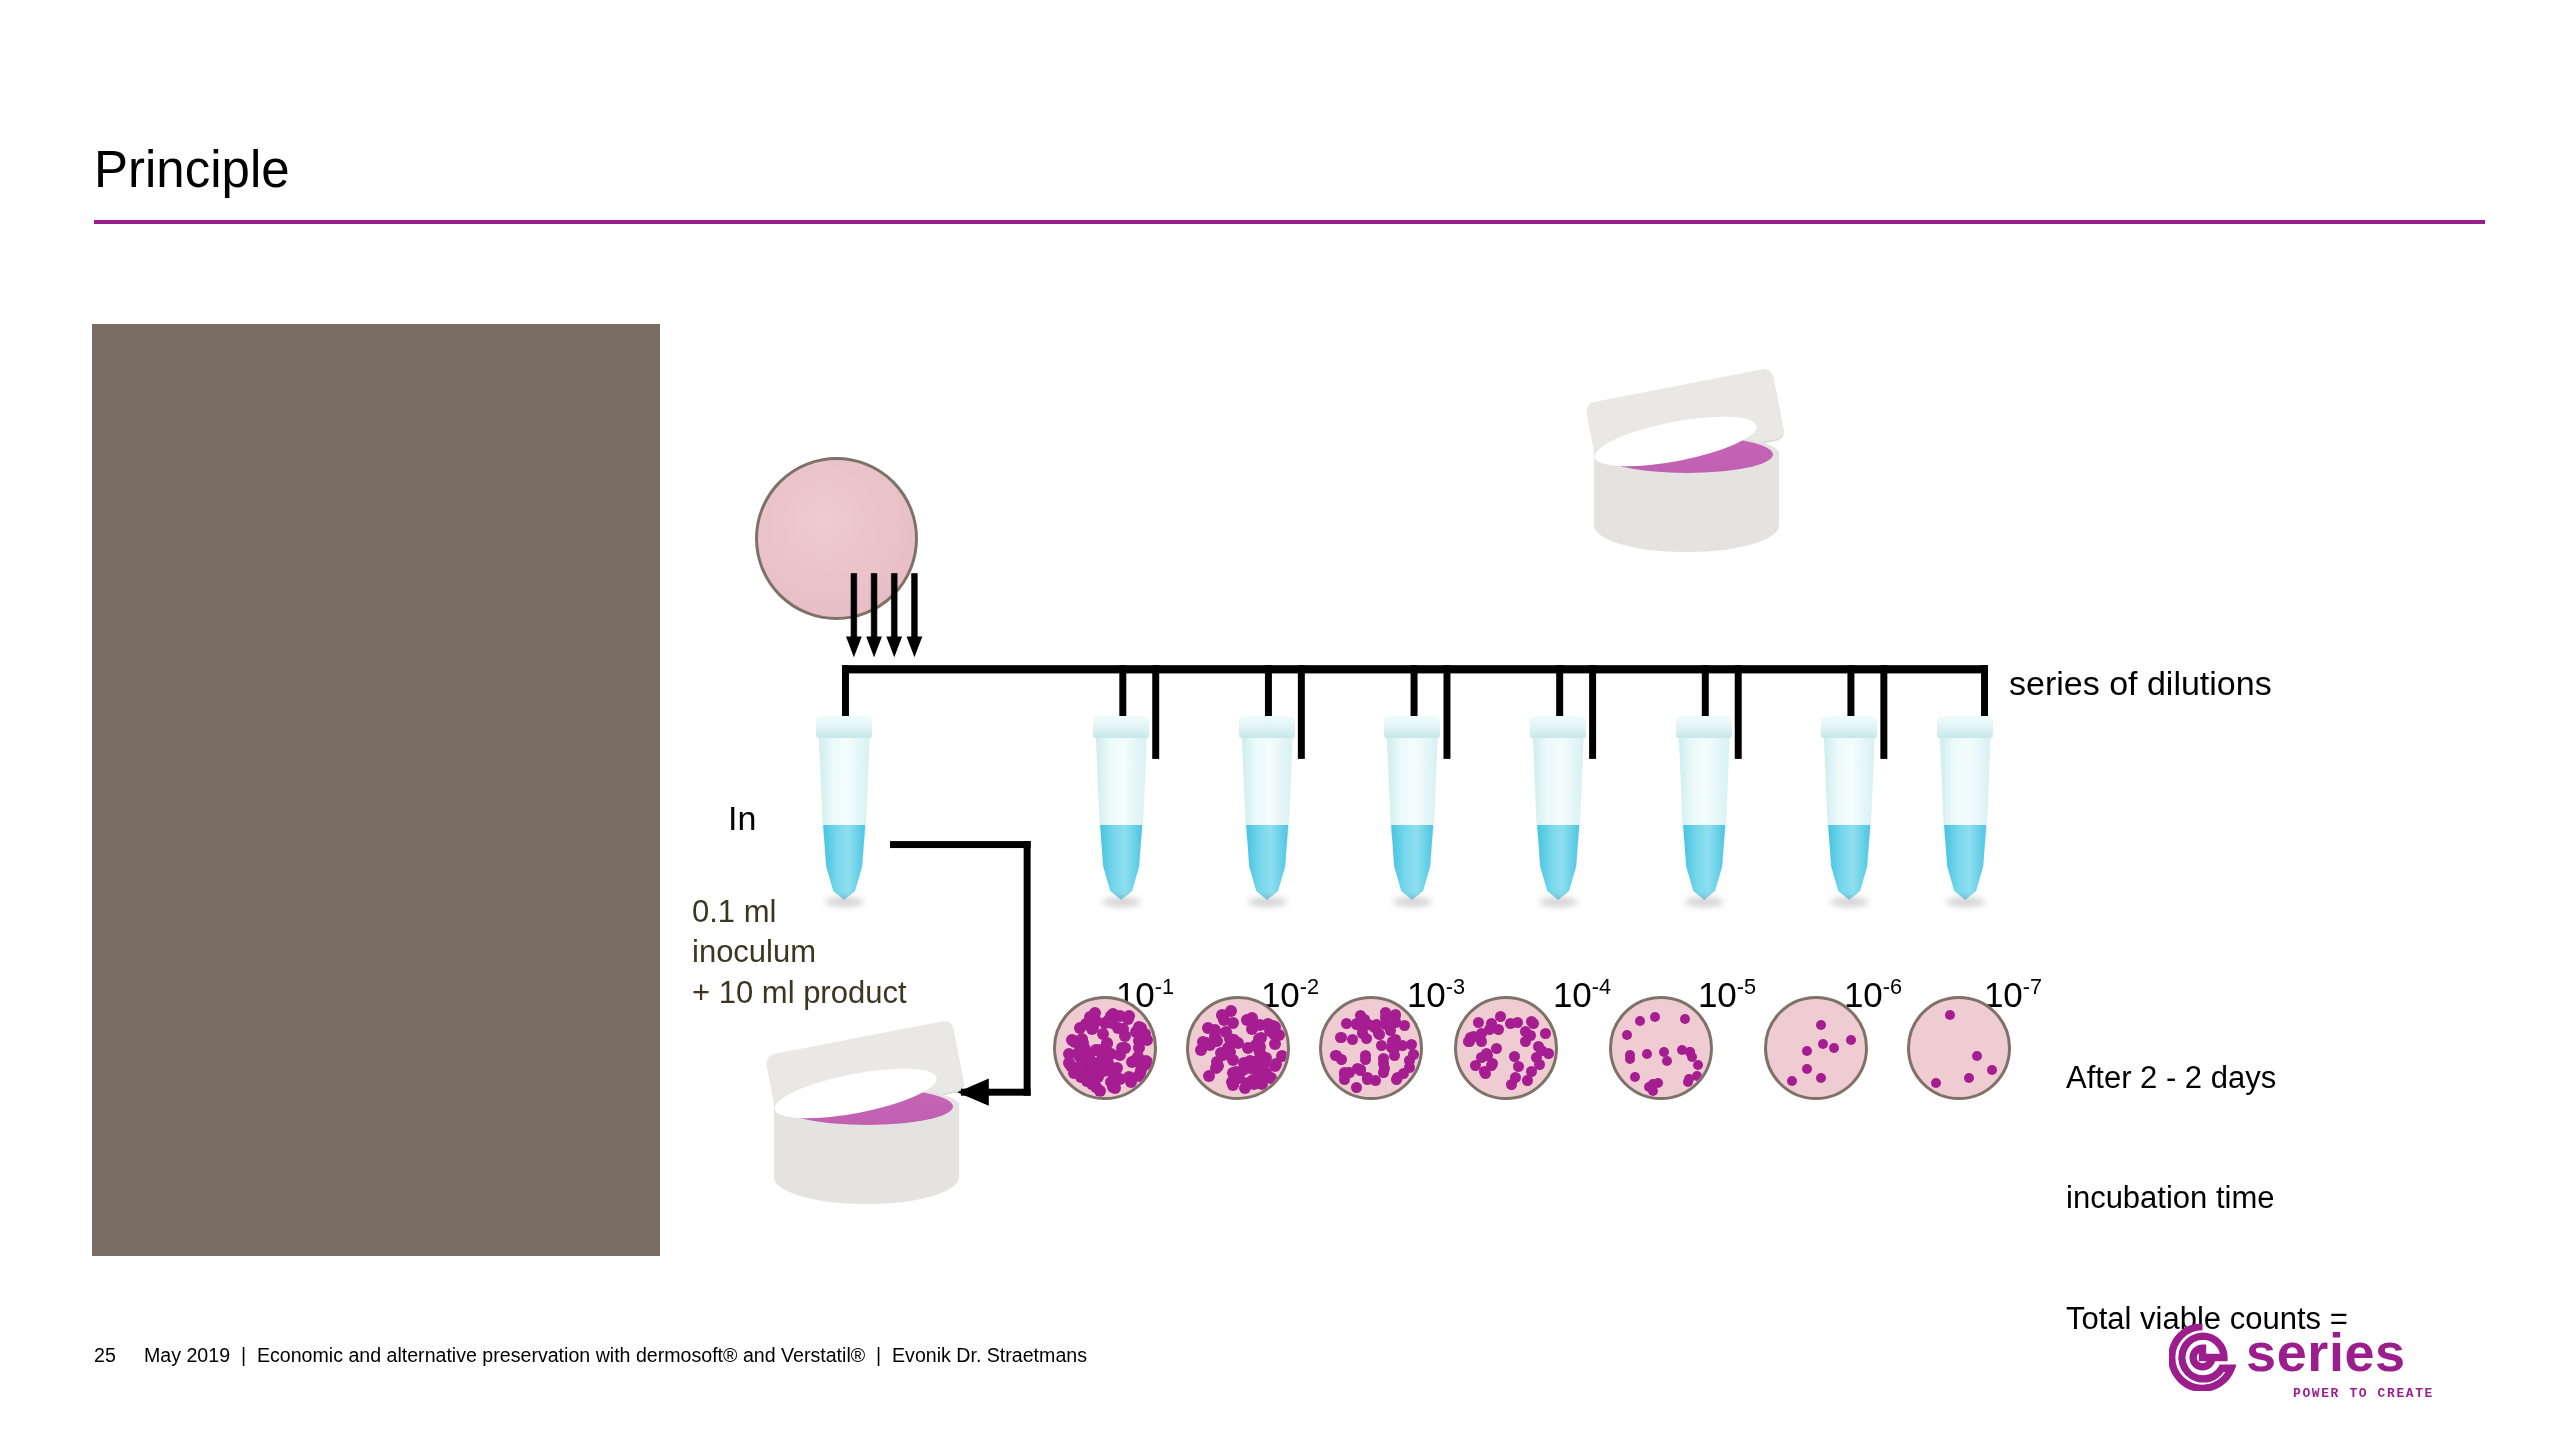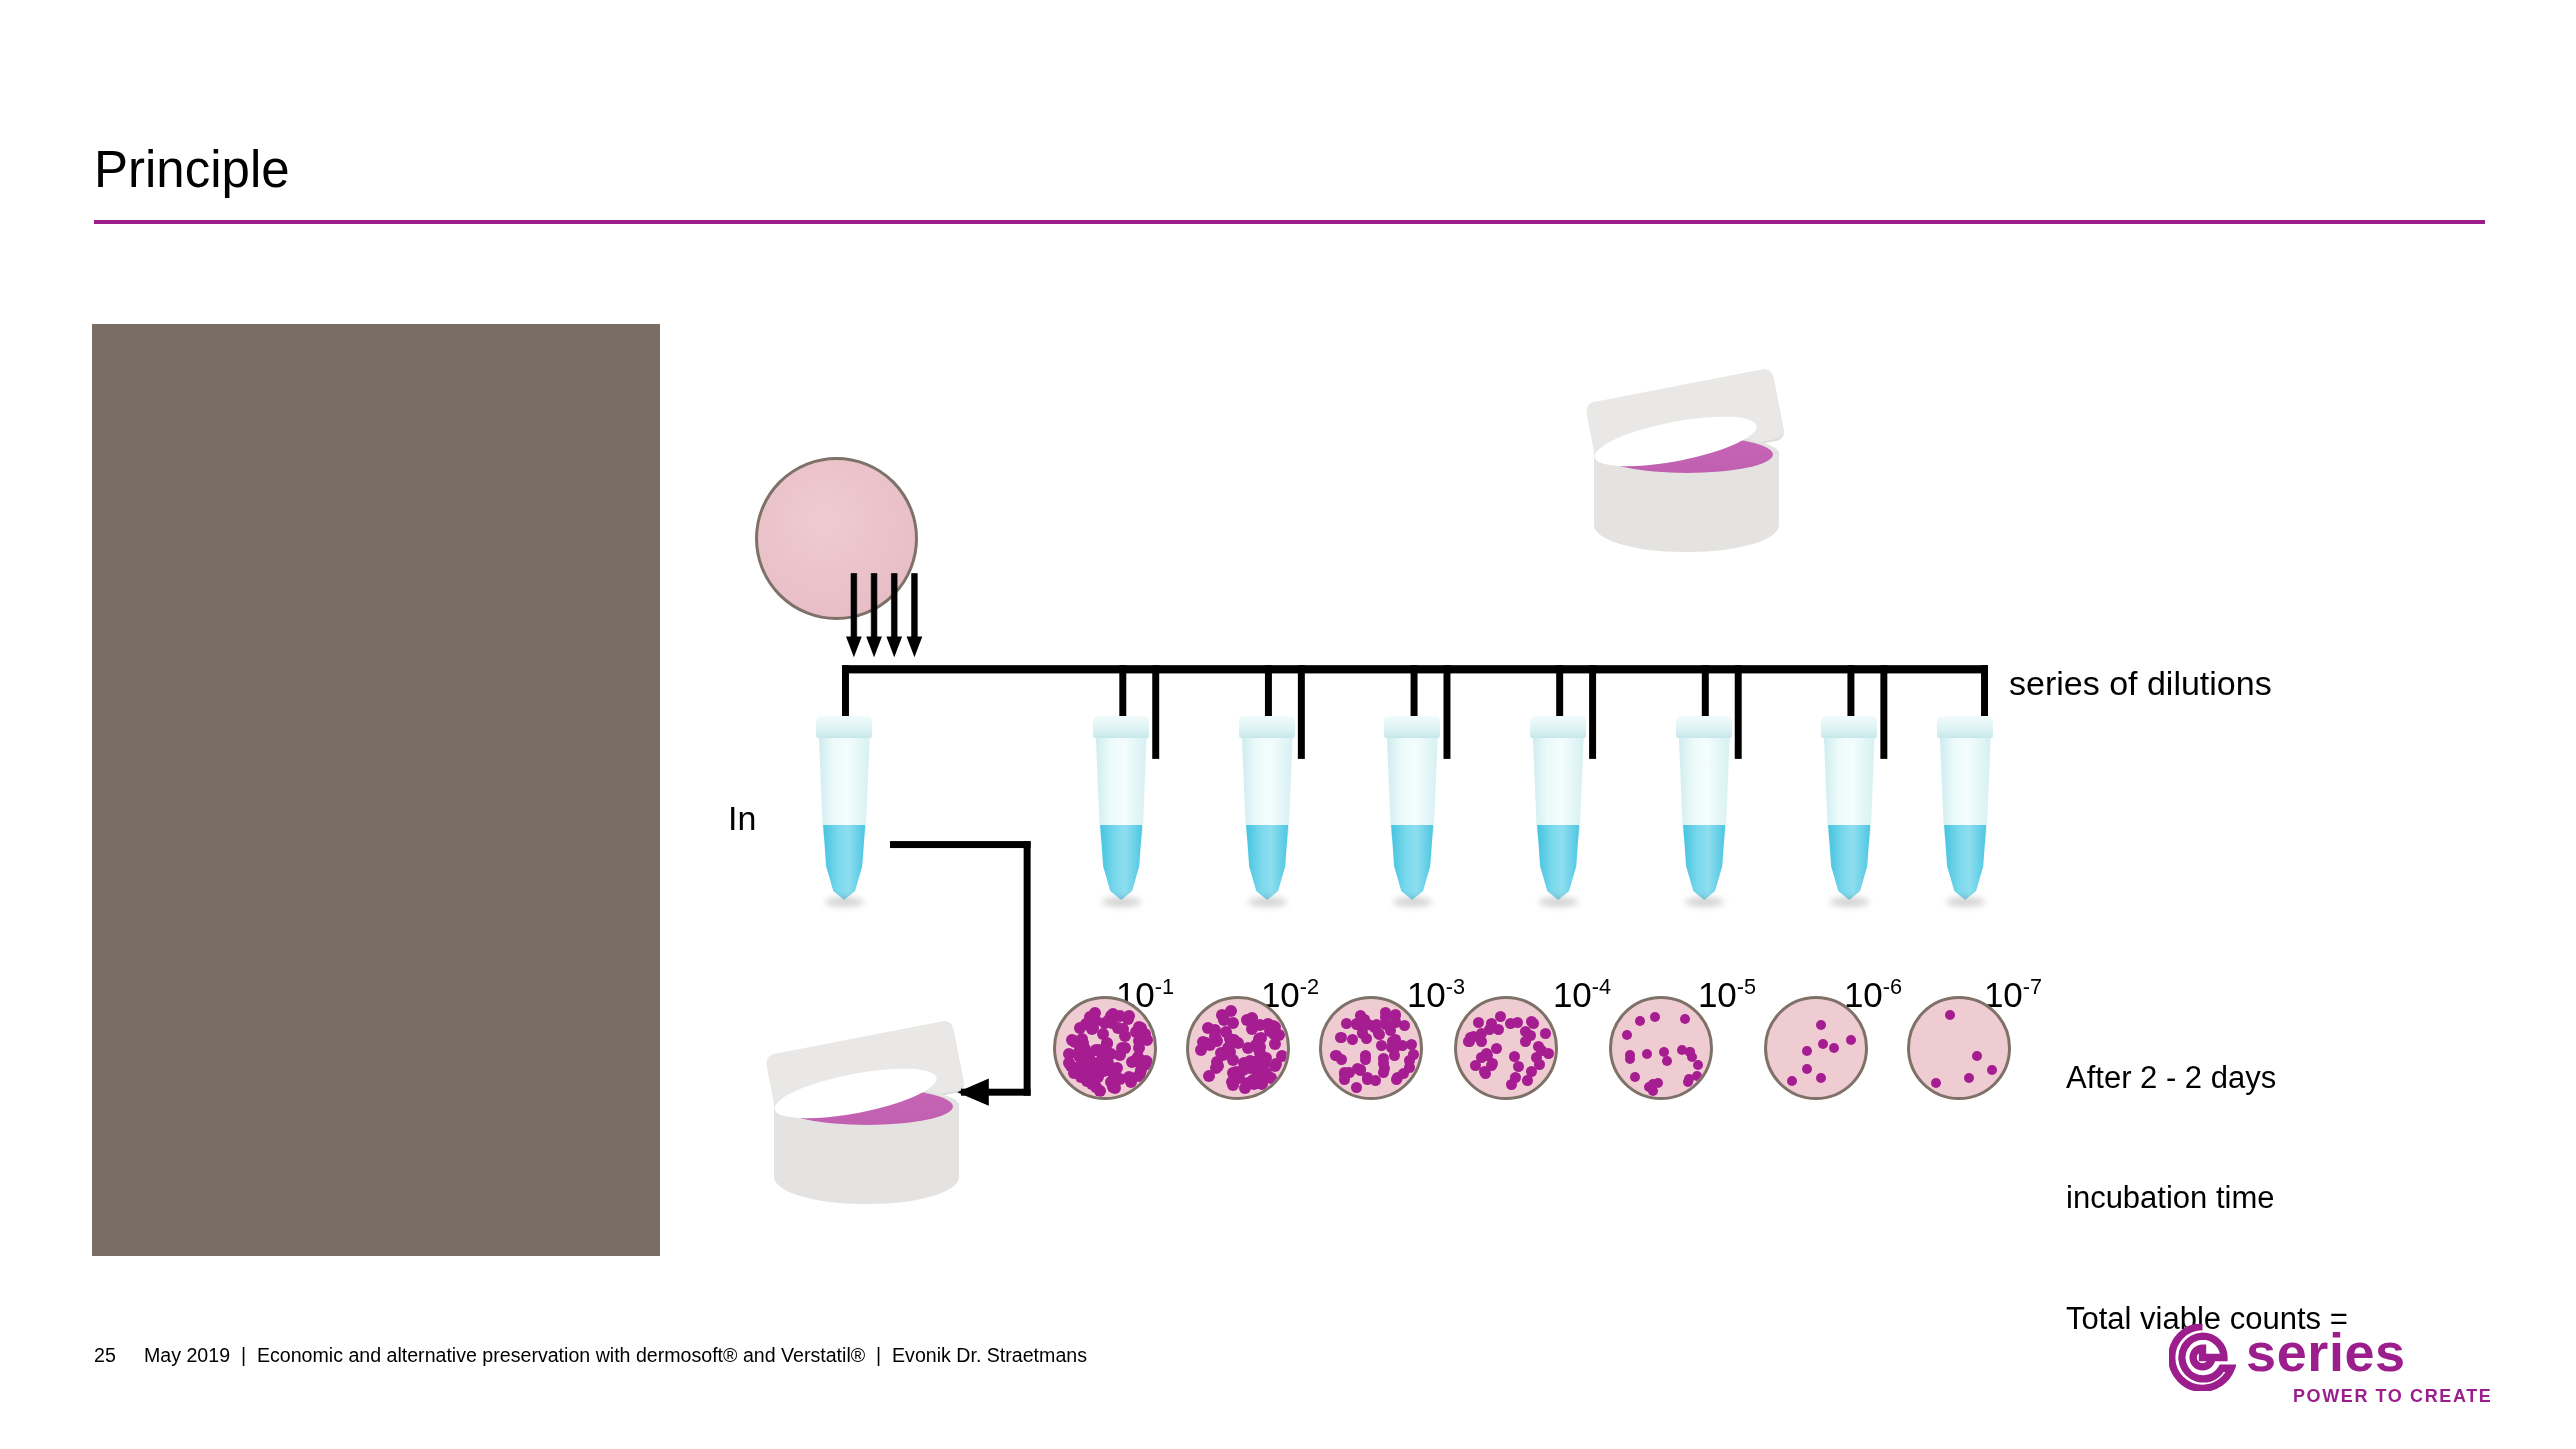--- a/index.html
+++ b/index.html
@@ -64,22 +64,22 @@
   .lbl-olive{color:#3C3522;}
   .exp{font-size:0.62em;vertical-align:super;}
 
   
   #footer{position:absolute;left:94px;top:1344px;font-size:19.6px;color:#000;white-space:pre;}
   #pagenum{position:absolute;left:94px;top:1344px;font-size:19.6px;color:#000;}
   #logo{position:absolute;left:2169px;top:1321px;width:342px;height:92px;}
   #logo .mark{position:absolute;left:0;top:2.5px;width:67px;height:67px;}
   #logo .word{position:absolute;left:77px;top:3.8px;font-size:54px;font-weight:bold;color:#9B1E8C;
      letter-spacing:0.6px;line-height:1;font-family:"Liberation Sans",sans-serif;}
-  #logo .tag{position:absolute;left:124px;top:66px;font-size:18px;font-weight:bold;color:#9B1E8C;
-     letter-spacing:1.6px;line-height:1;}
+  #logo .tag{position:absolute;left:124px;top:66px;font-size:13px;font-weight:bold;color:#9B1E8C;
+     letter-spacing:1.6px;line-height:1;font-family:Liberation Mono, monospace;}
 </style>
 </head>
 <body>
 
 <div class="slide">
 
   <div id="title-sub">Principle</div>
   <div id="header-rule"></div>
 
   <div id="sidebar"></div>
@@ -535,20 +535,23 @@
     </div>
   <div class="dish" style="left:1907px;top:996px;">
       <div class="col" style="width: 10px; height: 10px; background: rgb(166, 29, 146); left: 35px; top: 11px;"></div>
       <div class="col" style="width: 10px; height: 10px; background: rgb(166, 29, 146); left: 77px; top: 66px;"></div>
       <div class="col" style="width: 10px; height: 10px; background: rgb(166, 29, 146); left: 54px; top: 74px;"></div>
       <div class="col" style="width: 10px; height: 10px; background: rgb(166, 29, 146); left: 20.5px; top: 79px;"></div>
       <div class="col" style="width: 10px; height: 10px; background: rgb(166, 29, 146); left: 62px; top: 52px;"></div>
     </div>
 
   <div class="lbl" style="left:728px;top:796px;font-size:34px;">In</div>
+  <div class="lbl lbl-olive" style="left:692px;top:892px;font-size:31px;">0.1 ml
+inoculum
++ 10 ml product</div>
   <div class="lbl" style="left:2009px;top:661px;font-size:34px;">series of dilutions</div>
 
   <div class="lbl" style="left:2066px;top:977px;font-size:31px;">
     <div>After 2 - 2 days</div>
     <div>incubation time</div>
     <div>Total viable counts =</div>
     <div>
       
     </div>
   </div>

